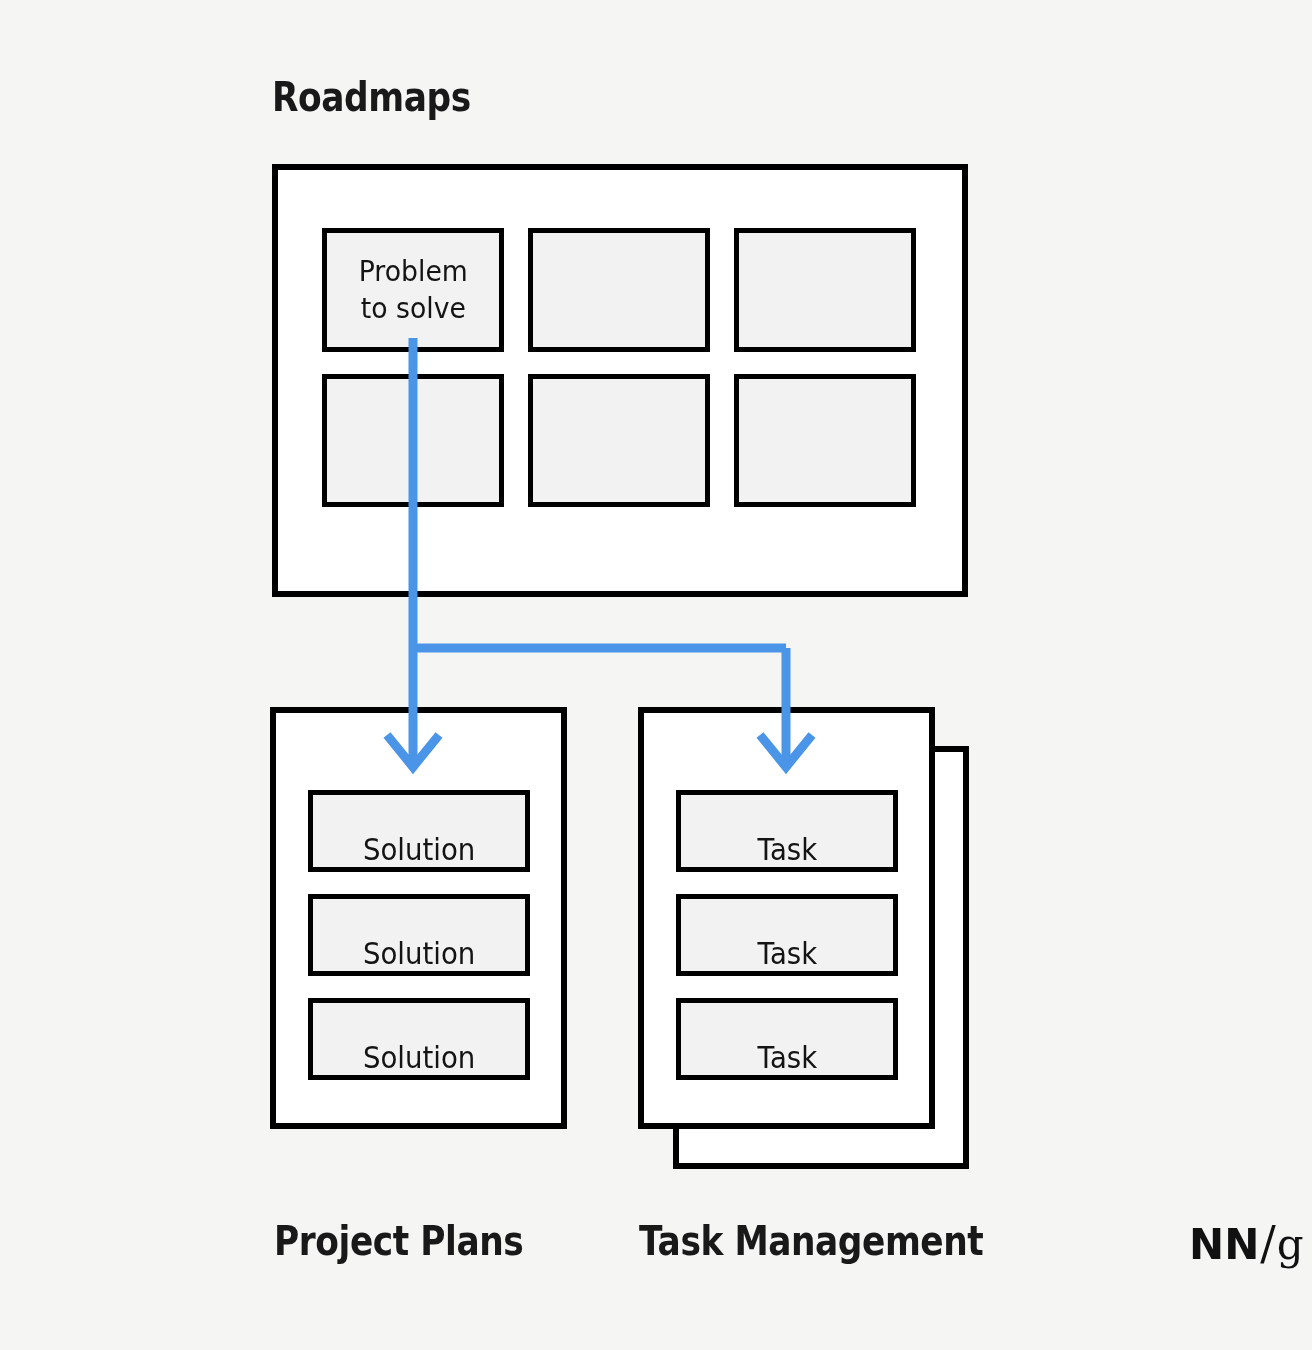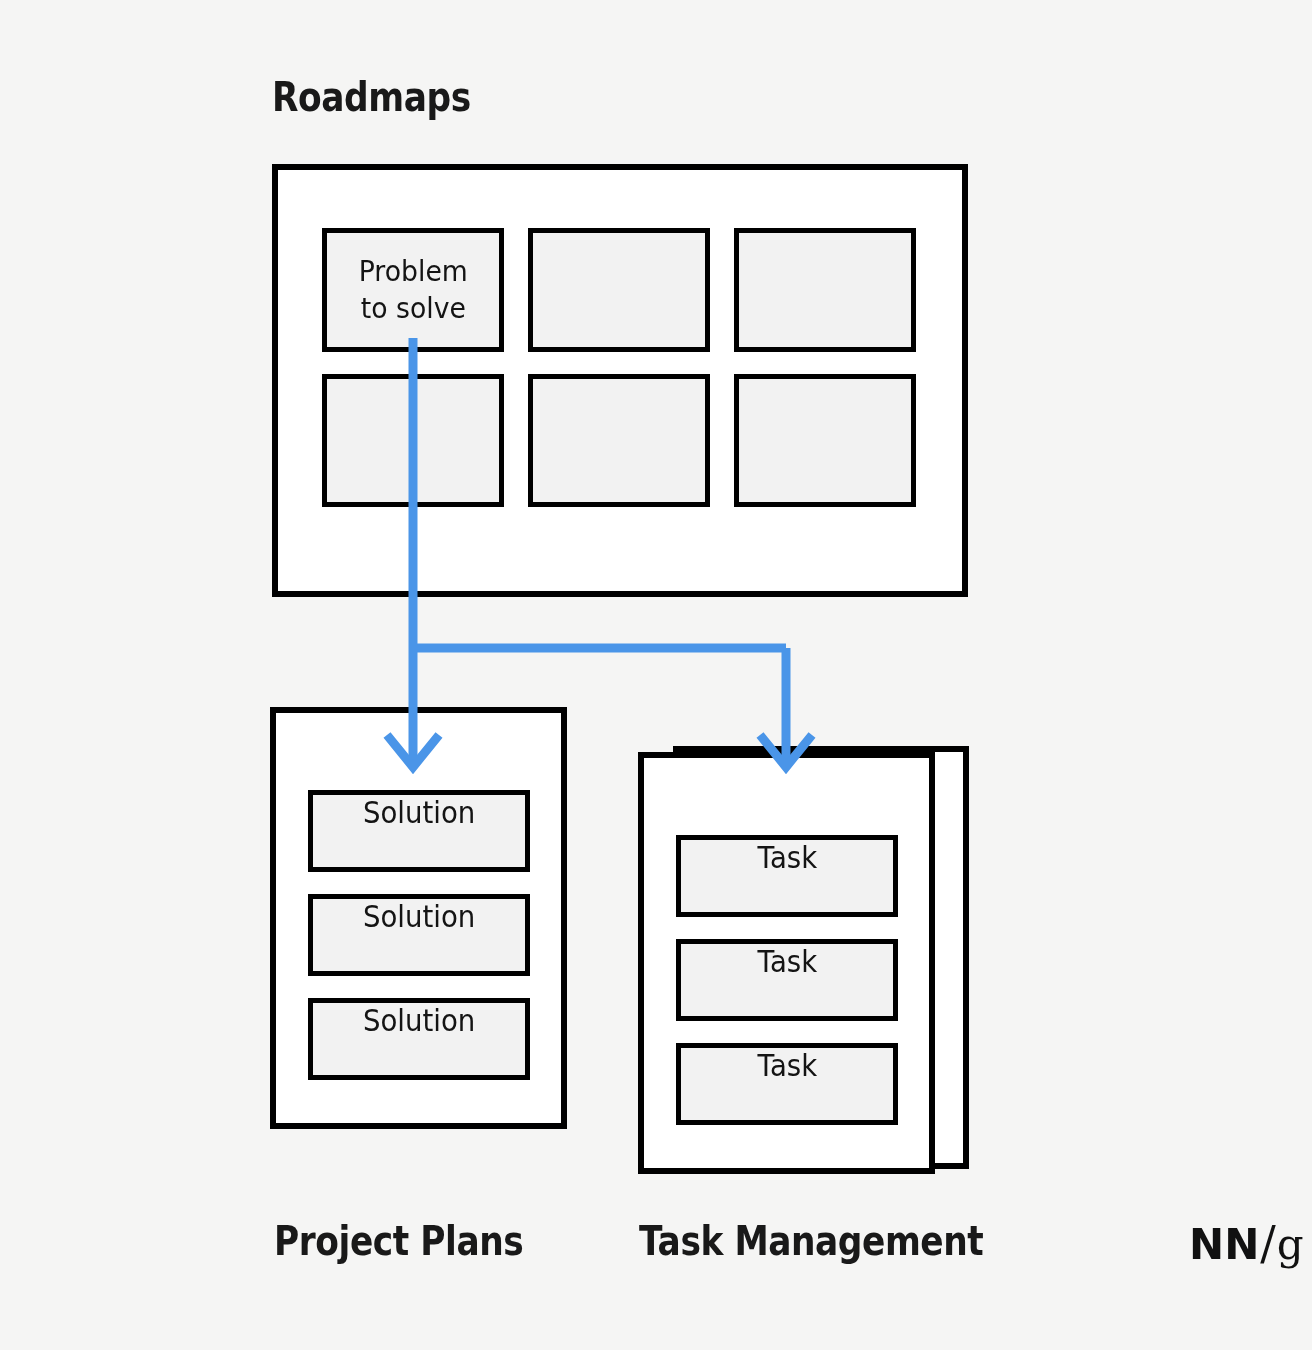--- a/index.html
+++ b/index.html
@@ -110,39 +110,38 @@
   }
   #task-mgmt-front-card {
     position: absolute;
     left: 638px;
     top: 707px;
     width: 297px;
     height: 422px;
     box-sizing: border-box;
     background: #ffffff;
     border: 6px solid #000000;
-    margin-top: 45px;
   }
 
   .item-stack {
     position: absolute;
     left: 32px;
     top: 77px;
     width: 222px;
     display: flex;
     flex-direction: column;
     gap: 22px;
   }
   .item-chip {
     box-sizing: border-box;
     height: 82px;
     background: #f2f2f2;
     border: 5px solid #000000;
     display: flex;
-    align-items: flex-start;
+    align-items: flex-end;
     justify-content: center;
   }
   .item-chip .chip-text {
     font-family: "DejaVu Sans", "Liberation Sans", sans-serif;
     font-size: 30px;
     color: #141414;
     transform: scaleX(0.92);
     white-space: nowrap;
   }
 

